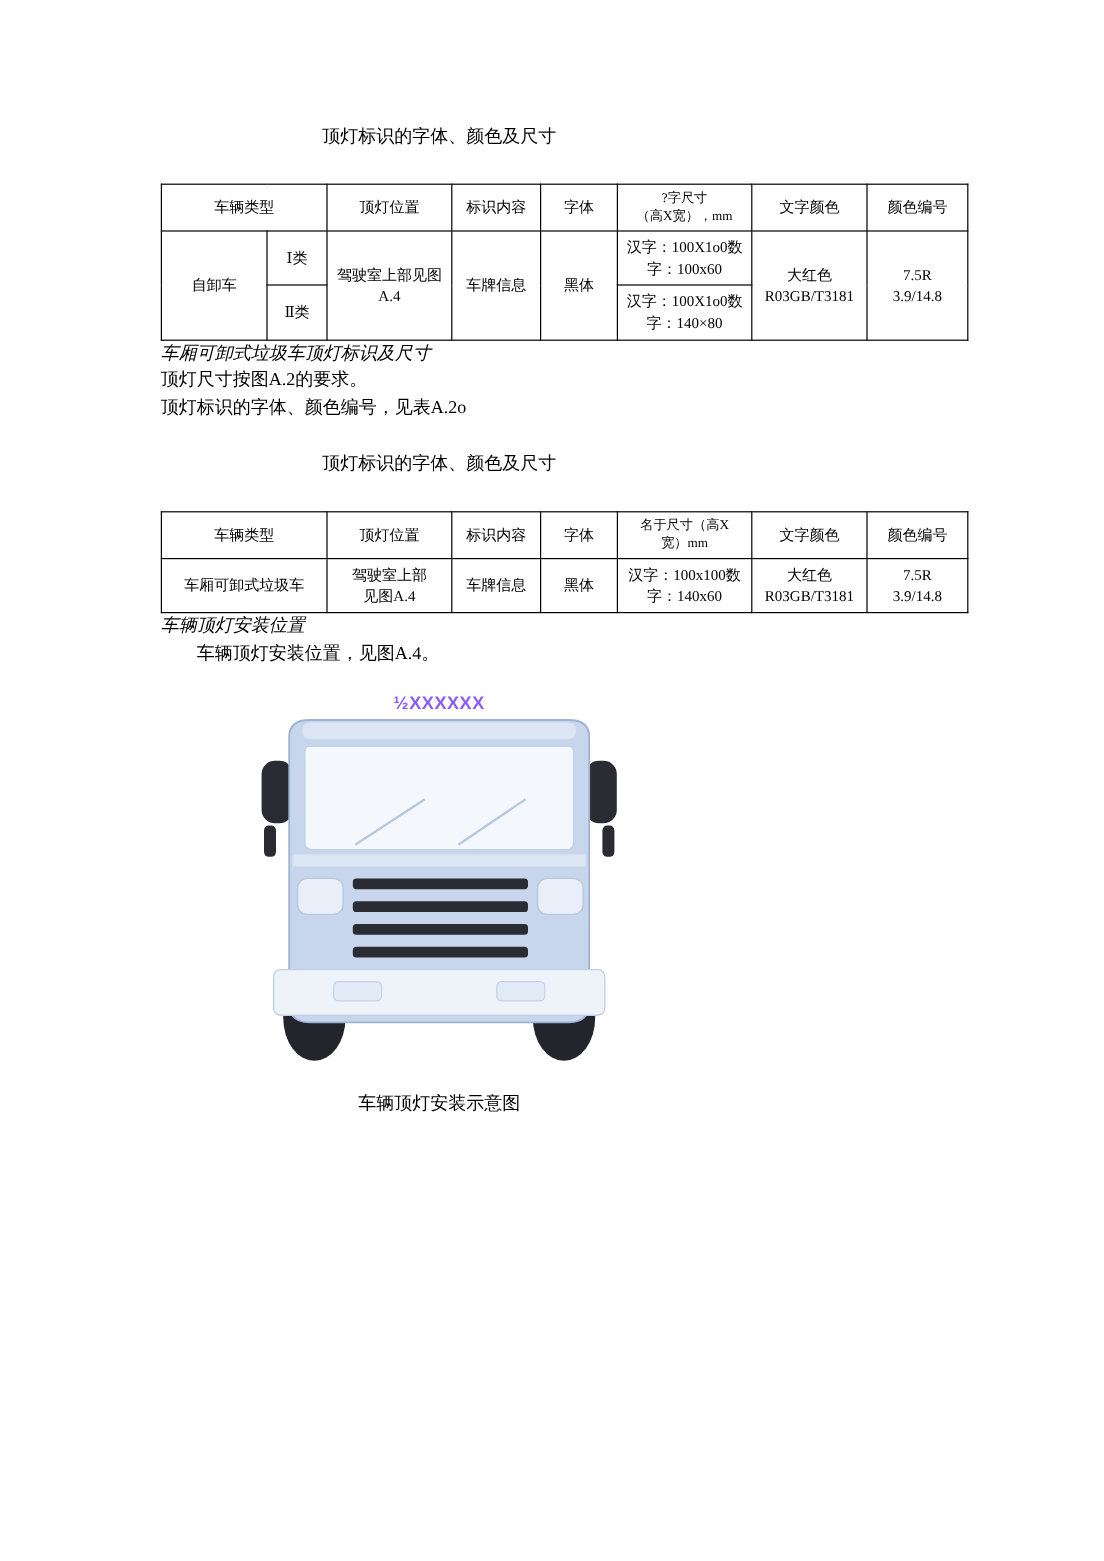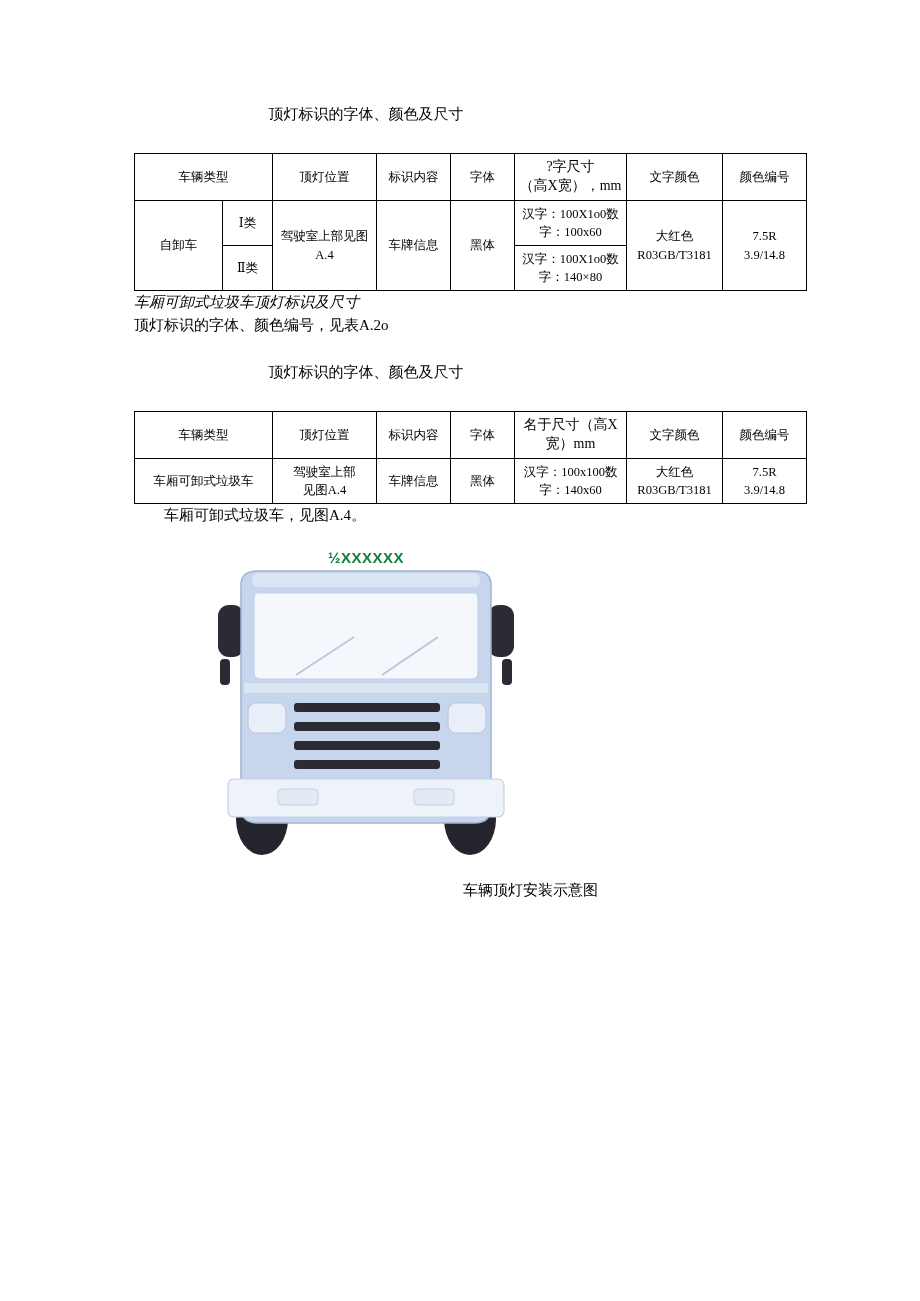--- a/index.html
+++ b/index.html
@@ -44,21 +44,21 @@
     vertical-align: middle;
     padding: 4px 3px;
     line-height: 1.45;
     font-family: "Liberation Serif", "DejaVu Serif", serif;
   }
   table.doc-table td.head {
     font-size: 12.5px;
     height: 30px;
   }
   .sub-hdr {
-    font-size: 14px;
+    font-size: 11px;
     line-height: 1.35;
   }
   .cell-sm {
     font-size: 11.5px;
     line-height: 1.5;
     text-align: left;
     padding-left: 6px;
   }
   .cell-c {
     font-size: 11.5px;
@@ -70,41 +70,41 @@
     line-height: 1.5;
     margin: 0;
   }
   .gap-a { margin-top: 22px; font-style: italic; }
   .gap-b { margin-top: 22px; }
   .gap-c { margin-top: 20px; }
   .indent { text-indent: 30px; }
 
   .caption2 { margin-top: 26px; }
   .caption-fig {
-    text-align: right;
+    text-align: center;
     font-size: 15px;
     margin-top: 14px;
   }
 
   
   .figure-wrap {
     margin-top: 22px;
     display: flex;
     justify-content: center;
   }
   .figure-inner {
     position: relative;
     width: 360px;
   }
   .plate-label {
     position: absolute;
     top: 0;
     left: 50%;
     transform: translateX(-50%);
-    color: #15803d;
+    color: #8b5cf6;
     font-size: 15px;
     font-weight: bold;
     font-family: "Liberation Sans", sans-serif;
     letter-spacing: 0.5px;
     white-space: nowrap;
   }
   svg.truck {
     display: block;
     margin-top: 18px;
   }
@@ -163,20 +163,21 @@
         <td>Ⅱ类</td>
         <td class="cell-sm">
           <div>汉字：100X1o0数</div>
           <div>字：140×80</div>
         </td>
       </tr>
     </tbody>
   </table>
 
   <p class="body-line gap-a">车厢可卸式垃圾车顶灯标识及尺寸</p>
+  <p class="body-line gap-b">顶灯尺寸按图A.2的要求。</p>
   <p class="body-line gap-c">顶灯标识的字体、颜色编号，见表A.2o</p>
 
   <p class="table-caption caption2">顶灯标识的字体、颜色及尺寸</p>
 
   <table class="doc-table">
     <colgroup>
       <col style="width:138px">
       <col style="width:104px">
       <col style="width:74px">
       <col style="width:64px">
@@ -214,21 +215,22 @@
           <div>R03GB/T3181</div>
         </td>
         <td class="cell-c">
           <div>7.5R</div>
           <div>3.9/14.8</div>
         </td>
       </tr>
     </tbody>
   </table>
 
-  <p class="body-line gap-b indent">车厢可卸式垃圾车，见图A.4。</p>
+  <p class="body-line gap-a">车辆顶灯安装位置</p>
+  <p class="body-line gap-b indent">车辆顶灯安装位置，见图A.4。</p>
 
   <div class="figure-wrap">
     <div class="figure-inner">
       <div class="plate-label">½XXXXXX</div>
       <svg class="truck" width="360" height="300" viewBox="0 0 360 300">
 
         <g>
           <rect x="32" y="38" width="26" height="52" rx="11" fill="#2b2b33"></rect>
           <rect x="34" y="92" width="10" height="26" rx="4" fill="#2b2b33"></rect>
         </g>

